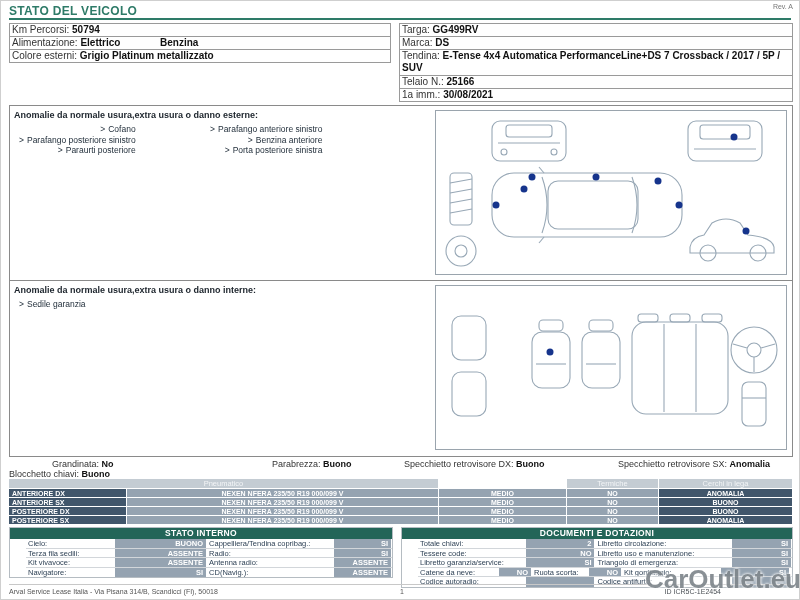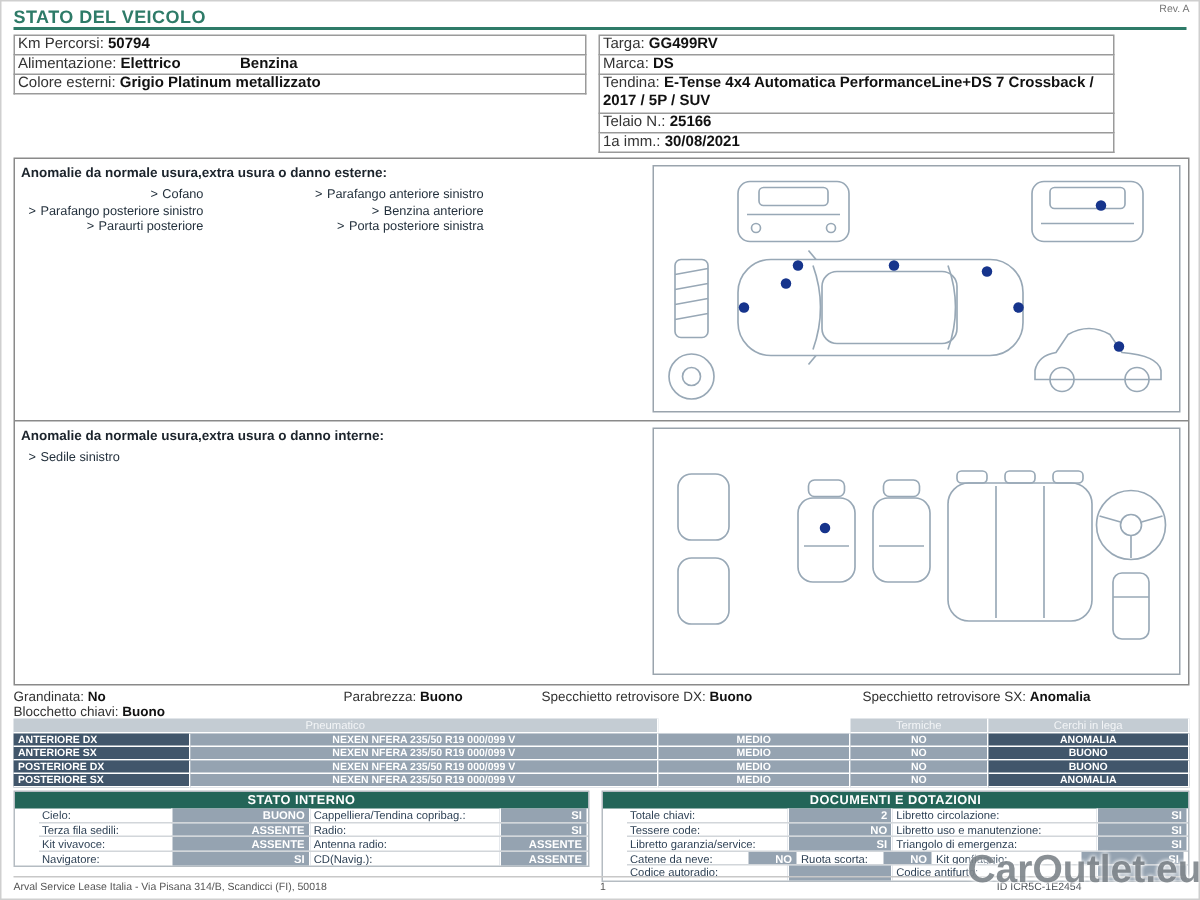--- a/index.html
+++ b/index.html
@@ -5,42 +5,42 @@
   * { box-sizing: border-box; }
   html,body { margin:0; padding:0; background:#e9e9e9; font-family:"Liberation Sans", sans-serif; }
   #page { position:relative; width:800px; height:600px; background:#ffffff; border:1px solid #cfcfcf; overflow:hidden; }
 
   .title { position:absolute; left:8px; top:3px; font-size:12px; font-weight:bold; color:#2e7b68; letter-spacing:.3px; }
   .rev { position:absolute; right:6px; top:2px; font-size:7px; color:#777; }
   .title-rule { position:absolute; left:8px; right:8px; top:17px; height:2px; background:#2e7b68; }
 
   .info-table { position:absolute; top:22px; border-top:1px solid #9a9a9a; }
   .info-table.left { left:8px; width:382px; }
-  .info-table.right { left:398px; width:344px; }
+  .info-table.right { left:398px; width:394px; }
   .info-row { position:relative; border:1px solid #9a9a9a; border-top:none; height:13px; line-height:12px;
               font-size:10px; color:#333; padding-left:2px; white-space:nowrap; overflow:hidden; }
   .info-row.tall { height:26px; white-space:normal; line-height:12px; }
   .info-row b { color:#111; }
   .info-row .val2 { position:absolute; left:150px; top:0; }
 
   .damage-outer { position:absolute; left:8px; top:104px; width:784px; height:352px; border:1px solid #8a8a8a;text-align:right; }
   .damage-half { position:relative; height:175px; }
   .damage-half.top { border-bottom:1px solid #8a8a8a; }
   .dmg-heading { position:absolute; left:4px; top:4px; font-size:9px; font-weight:bold; color:#1c242c; }
   .dmg-col { position:absolute; top:18px; font-size:8.5px; color:#23303c; line-height:10.5px; }
   .dmg-col.c1 { left:9px; }
   .dmg-col.c2 { left:200px; }
   .dmg-item .mk { display:inline-block; margin-right:3px; }
   .diagram-box { position:absolute; right:5px; top:4px; width:352px; height:165px; border:1px solid #9aa4ad; background:#fff; }
   .diagram-box svg { display:block; }
 
   .summary-line { position:absolute; left:8px; right:8px; height:10px; font-size:9px; color:#333; }
   .summary-line .pair { position:absolute; top:0; white-space:nowrap; }
   .summary-line b { color:#111; }
-  #sum1 { top:458px; } #sum2 { top:468px; }
+  #sum1 { top:458px;margin-left:43px; } #sum2 { top:468px; }
 
   .tyre-table { position:absolute; left:8px; top:478px; width:784px; }
   .tyre-head { display:flex; height:10px; }
   .th-cell { background:#c4ccd3; color:#f3f5f7; font-size:7.5px; line-height:10px; text-align:center;
              border-right:1px solid #fff; border-bottom:1px solid #fff; }
   .tyre-row { display:flex; height:9px; }
   .tc { font-size:7px; font-weight:bold; color:#fff; line-height:9px; text-align:center; overflow:hidden;
         white-space:nowrap; border-right:1px solid #fff; border-bottom:1px solid #fff; }
   .tc.pos    { width:118px; background:#41566b; text-align:left; padding-left:3px; }
   .tc.spec   { width:312px; background:#95a3b1; }
@@ -181,21 +181,21 @@
             <circle cx="298" cy="26" r="3.5"></circle>
             <circle cx="310" cy="120" r="3.5"></circle>
           </g>
         </svg>
       </div>
     </div>
 
     <div class="damage-half bottom">
       <div class="dmg-heading">Anomalie da normale usura,extra usura o danno interne:</div>
       <div class="dmg-col c1">
-        <div class="dmg-item"><span class="mk">&gt;</span><span>Sedile sinistro</span></div>
+        <div class="dmg-item"><span class="mk">&gt;</span><span>Sedile garanzia</span></div>
       </div>
 
       <div class="diagram-box">
         <svg width="350" height="163" viewBox="0 0 350 163">
           <g stroke="#98a8b6" fill="none" stroke-width="1.1">
 
             <rect x="16" y="30" width="34" height="44" rx="9"></rect>
             <rect x="16" y="86" width="34" height="44" rx="9"></rect>
 
             <rect x="96" y="46" width="38" height="56" rx="10"></rect>

